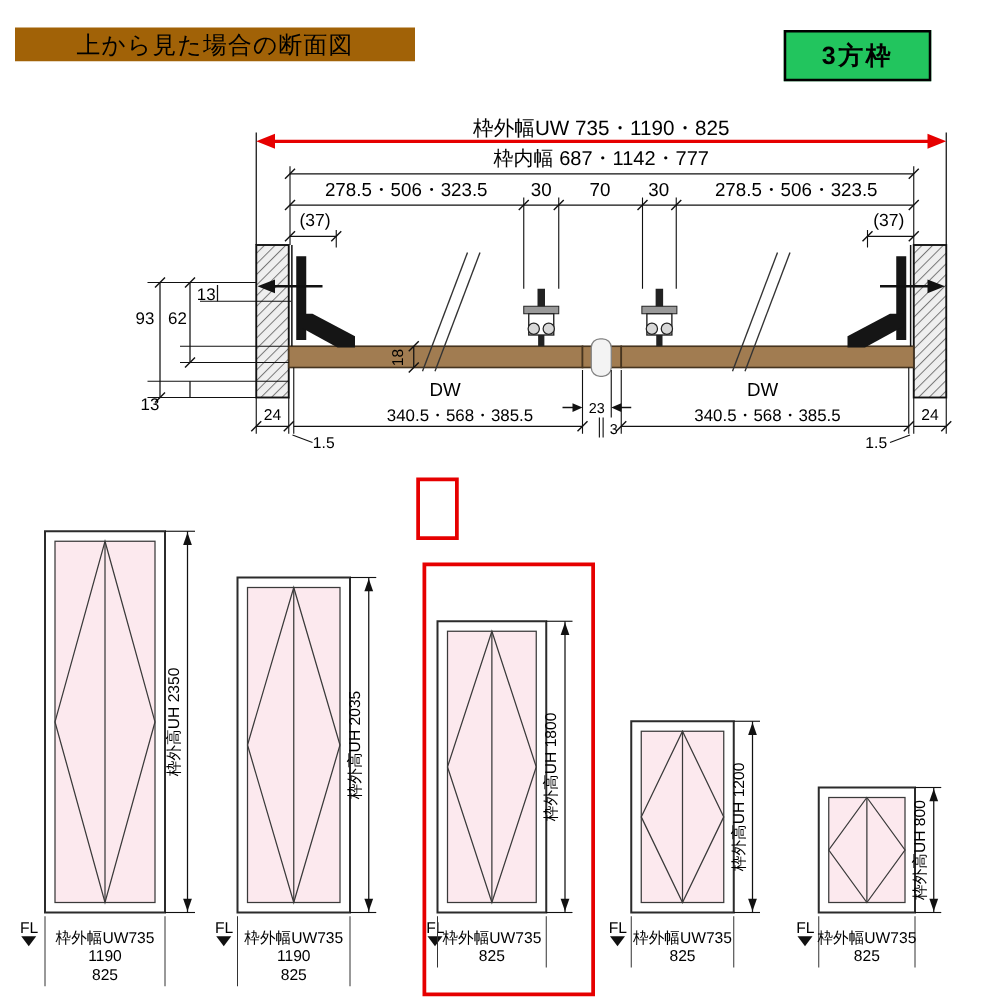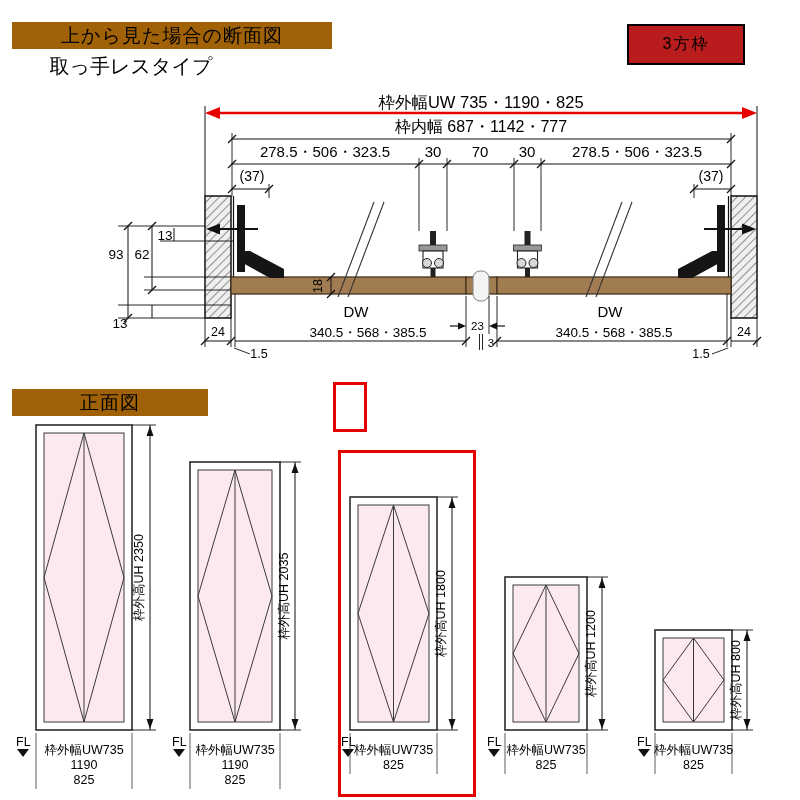--- a/index.html
+++ b/index.html
@@ -4,21 +4,21 @@
 <style>
   html,body{margin:0;padding:0}
   .page{position:relative;width:800px;height:800px;background:#fff;overflow:hidden;
         font-family:"Liberation Sans",sans-serif;color:#000}
   .page svg{position:absolute;left:0;top:0}
   .page svg text{font-family:"Liberation Sans",sans-serif;fill:#000}
   .graybar{position:absolute;background:#a16207;display:flex;align-items:center;justify-content:center;
            font-size:19px;letter-spacing:1px}
   .subtitle{position:absolute;left:24px;top:52px;width:214px;text-align:center;font-size:20px;line-height:29px}
   .badge{position:absolute;left:627px;top:24px;width:114px;height:37px;border:2.5px solid #000;
-         display:flex;align-items:center;justify-content:center;font-size:16px;font-weight:400;letter-spacing:2px;background:#b91c1c}
+         display:flex;align-items:center;justify-content:center;font-size:20px;font-weight:700;letter-spacing:2px;background:#22c55e}
   .red-box{position:absolute;border:3px solid #e60000;background:transparent}
   .callout-text{position:absolute;left:369px;top:395px;font-size:19.5px;font-weight:700;letter-spacing:1px}
 </style>
 </head>
 <body>
 
 <div class="page">
 
 <svg width="800" height="800" viewBox="0 0 800 800">
   <defs>
@@ -299,25 +299,23 @@
     <line x1="655" y1="733" x2="655" y2="774" stroke="#333" stroke-width="0.8"></line>
     <line x1="732" y1="733" x2="732" y2="774" stroke="#333" stroke-width="0.8"></line>
     <text x="693.5" y="754" text-anchor="middle" font-size="12.5">枠外幅UW735</text>
     <text x="693.5" y="769" text-anchor="middle" font-size="12.5">825</text>
   </g>
 </svg>
 
 <div class="graybar" style="left:12px;top:22px;width:320px;height:27px">上から見た場合の断面図</div>
 
 <div class="subtitle">
-  <div>取っ手レスタイプ</div>
 </div>
 
 <div class="badge">3方枠</div>
 
-<div class="graybar" style="left:12px;top:389px;width:196px;height:27px">正面図</div>
 
 <div class="red-box" style="left:333px;top:382px;width:28px;height:44px"></div>
 
 
 <div class="red-box" style="left:338px;top:450px;width:132px;height:341px"></div>
 
 </div>
 
 </body></html>

